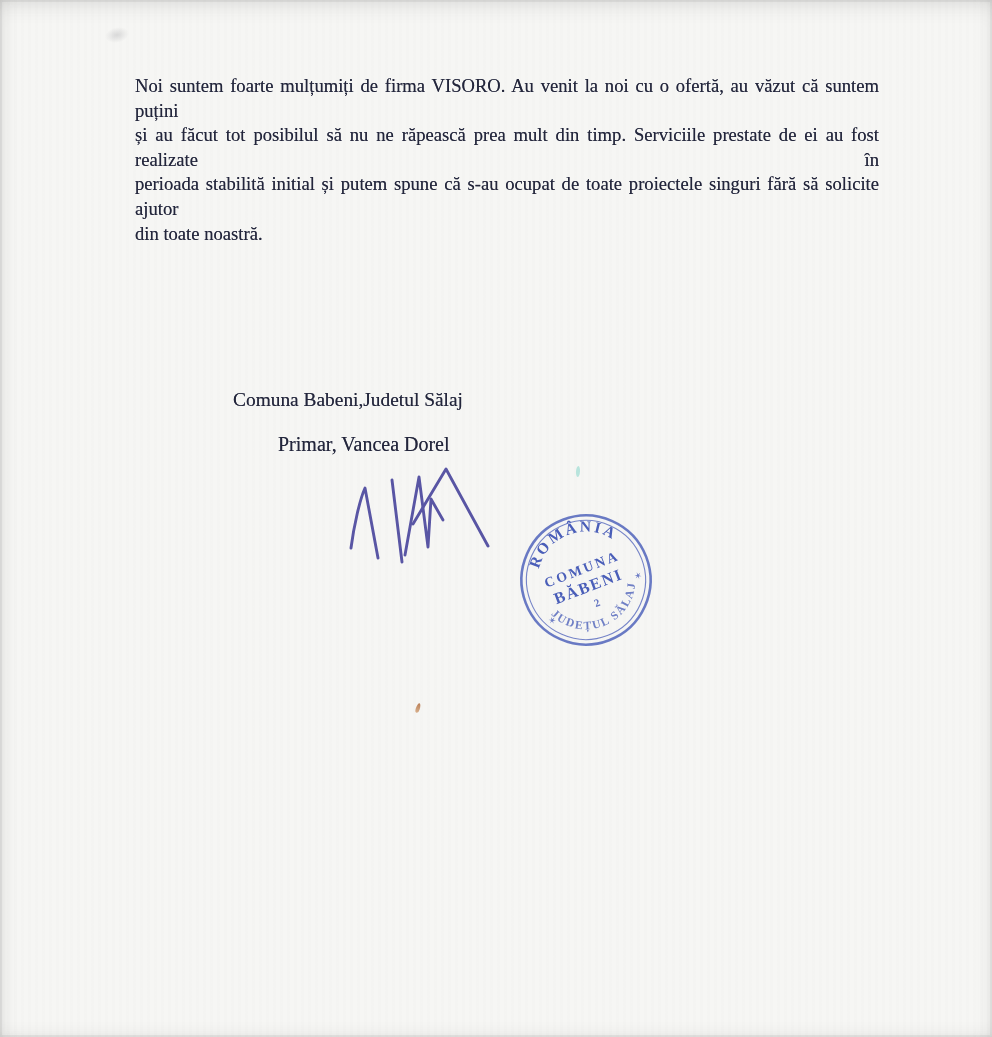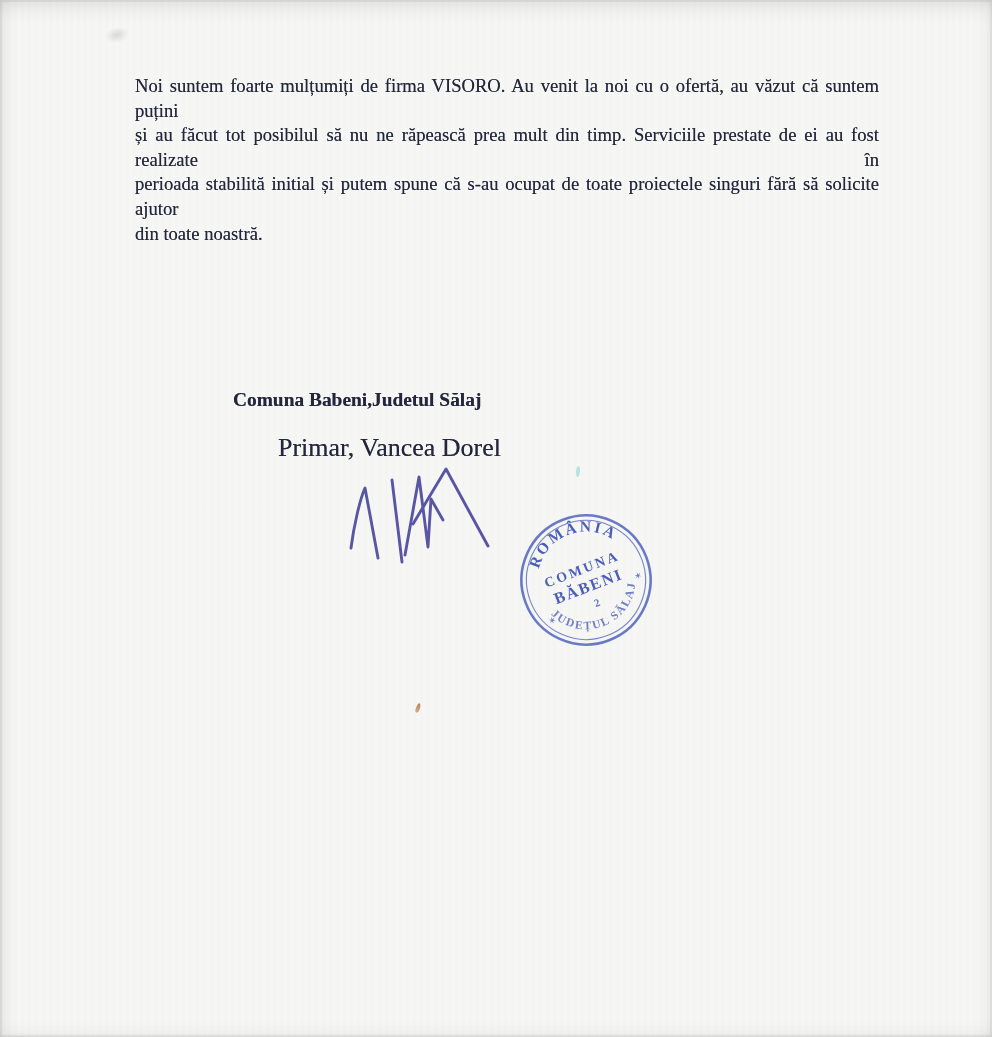--- a/index.html
+++ b/index.html
@@ -34,25 +34,24 @@
   .line{white-space:nowrap;margin-left:44px;}
   .line.justified{
     white-space:normal;
     text-align:justify;
     text-align-last:justify;
   }
   .sig-org{
     position:absolute;left:233px;top:389px;
     font-size:19.4px;color:#23263c;white-space:nowrap;
     text-shadow:0 0 0.5px rgba(35,38,60,0.65);
-    font-weight:bold;
   }
   .sig-name{
     position:absolute;left:278px;top:433px;
-    font-size:26px;color:#23263c;white-space:nowrap;
+    font-size:20px;color:#23263c;white-space:nowrap;
     text-shadow:0 0 0.5px rgba(35,38,60,0.65);
   }
   .signature-svg{position:absolute;left:340px;top:455px;}
   .stamp-svg{position:absolute;left:512px;top:506px;}
   .stamp-svg text{font-family:"Liberation Serif", serif;}
   .stamp-arc-top{font-size:15.5px;font-weight:700;letter-spacing:2.4px;fill:currentColor;}
   .stamp-arc-bottom{font-size:11.6px;font-weight:700;letter-spacing:1.6px;fill:currentColor;opacity:.78;}
   .stamp-center-1{font-size:13.8px;font-weight:700;letter-spacing:2.6px;fill:currentColor;text-anchor:middle;}
   .stamp-center-2{font-size:16px;font-weight:700;letter-spacing:1.8px;fill:currentColor;text-anchor:middle;}
   .stamp-center-3{font-size:11px;font-weight:700;fill:currentColor;text-anchor:middle;opacity:.85;}

